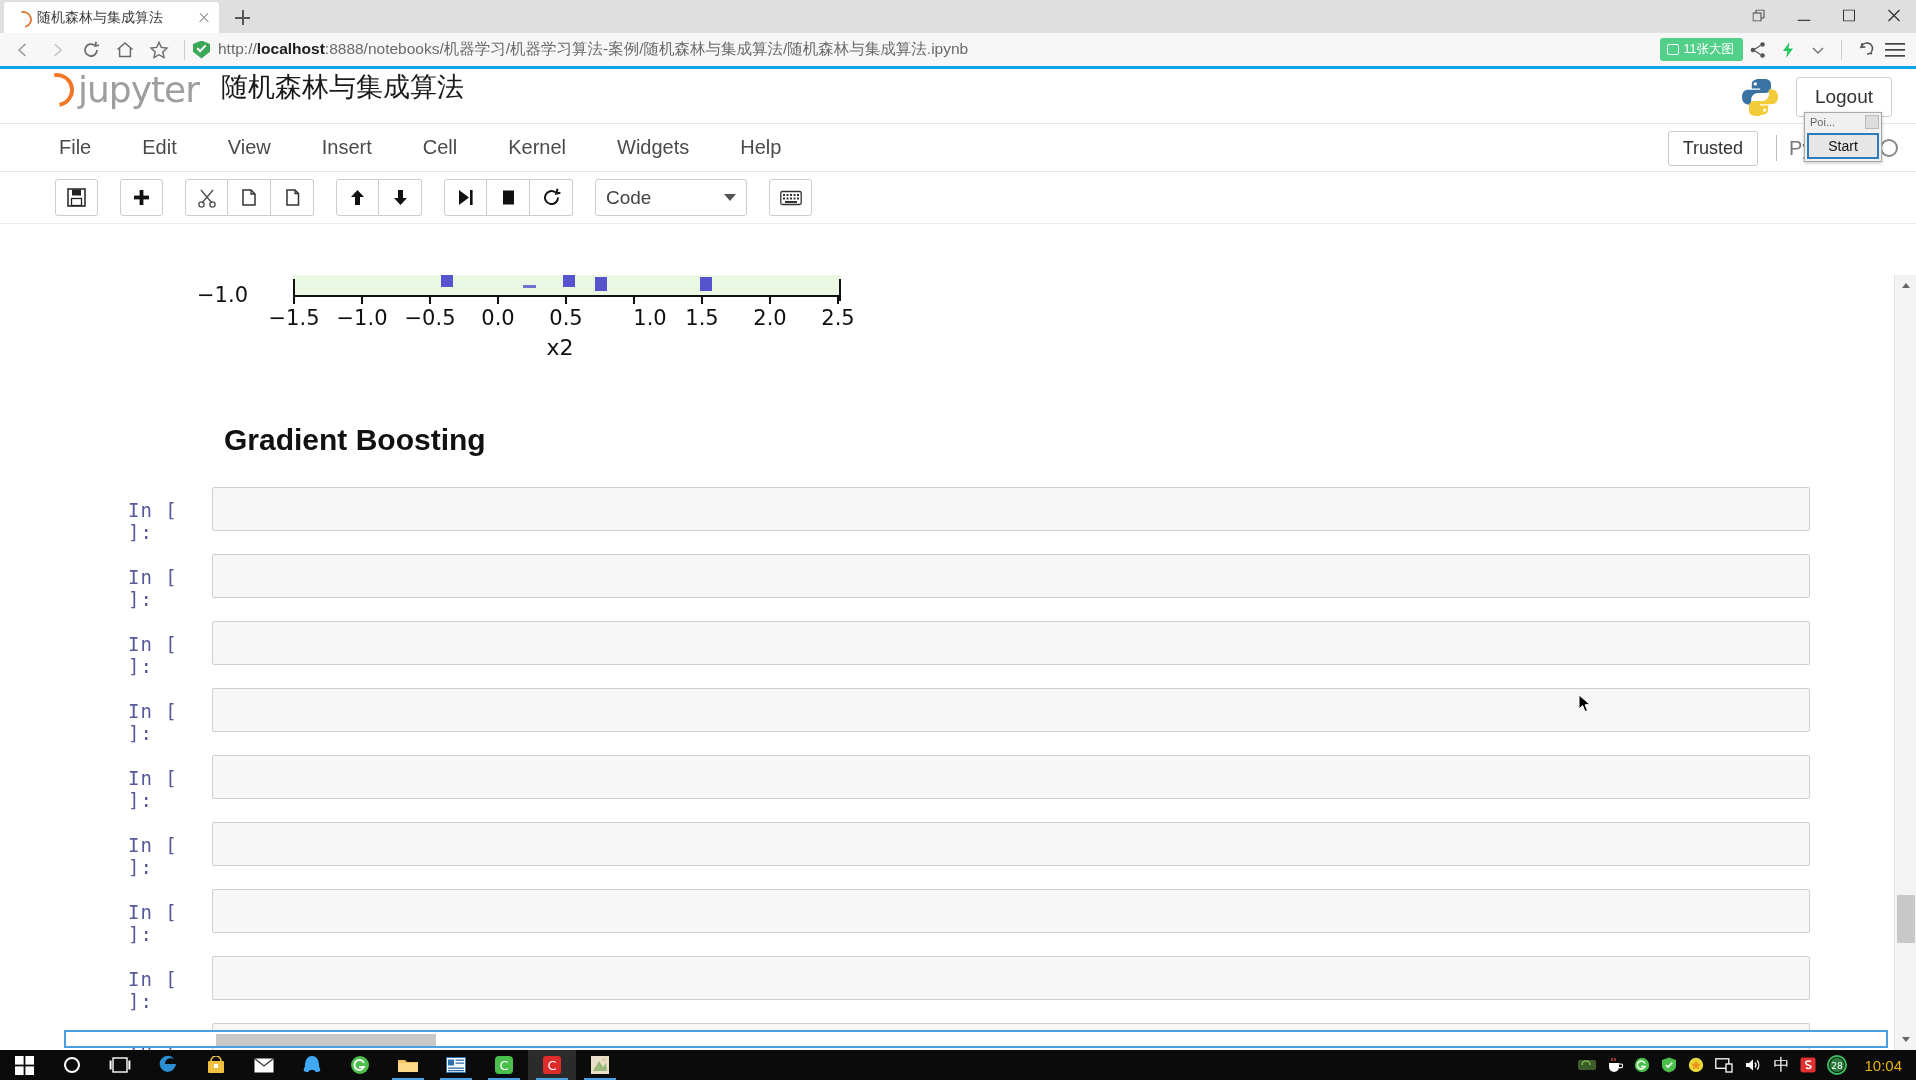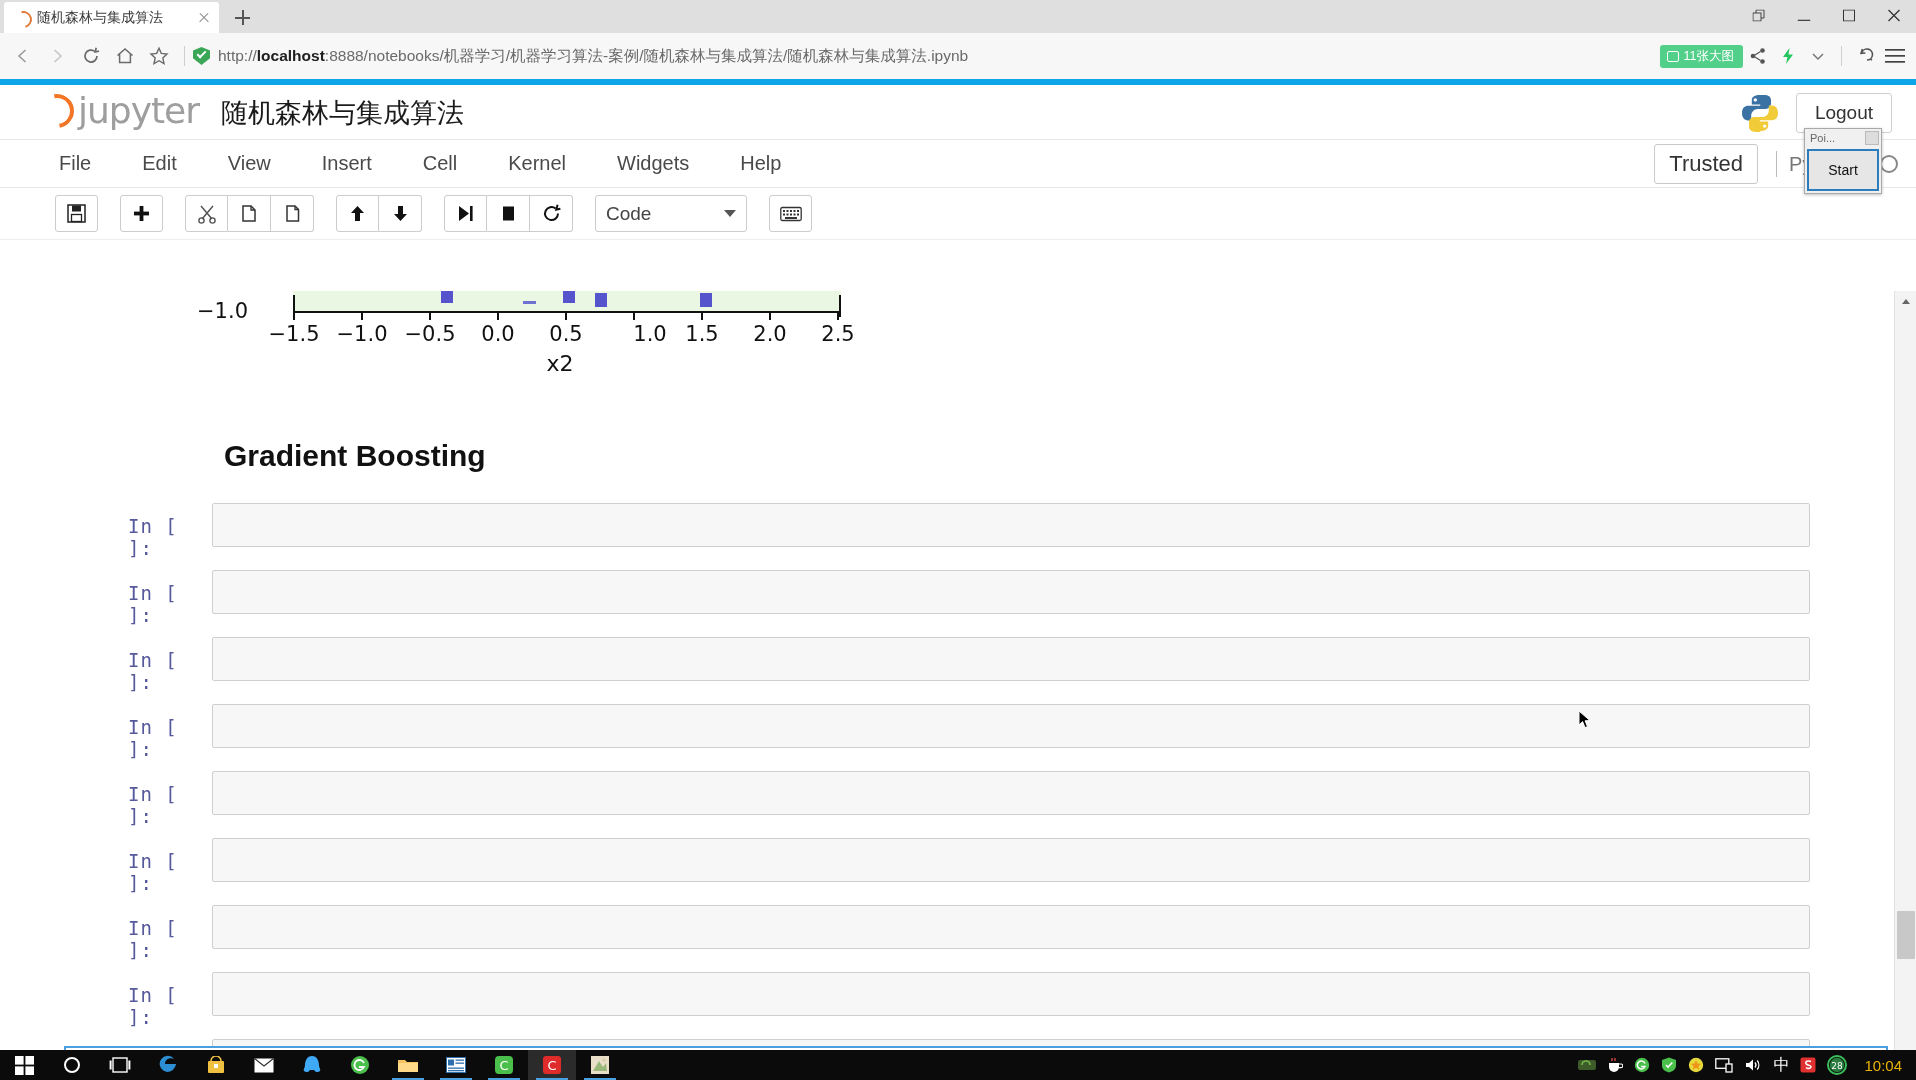--- a/index.html
+++ b/index.html
@@ -55,22 +55,22 @@
   .newtab:after  { left:17px; top:7px;  width:1.6px; height:15px; }
 
   .winbtns {
     position: absolute; right: 0; top: 0; height: 33px; display: flex; align-items: center;
   }
   .winbtn { width: 45px; height: 33px; position: relative; }
   .winbtn span { position:absolute; left:50%; top:50%; transform:translate(-50%,-50%); font-size:13px; color:#333;}
   .winbtn.close span { color:#333; }
 
   .navbar {
-    height: 52px; background: #f7f7f7; display: flex; align-items: center;
-    border-bottom: 6px solid #0ea5e9; padding: 0 6px;
+    height: 36px; background: #f7f7f7; display: flex; align-items: center;
+    border-bottom: 3px solid #0ea5e9; padding: 0 6px;
   }
   .navicon { width: 34px; height: 30px; position: relative; flex: 0 0 34px; }
   .navicon svg { position:absolute; left:50%; top:50%; transform:translate(-50%,-50%); }
   .urlsep { width:1px; height:20px; background:#cfcfcf; margin:0 8px; }
   .urlarea { flex:1; display:flex; align-items:center; overflow:hidden; }
   .shield {
     width: 17px; height: 18px; flex:0 0 17px; margin-right:8px; position:relative;
   }
   .shield .sh {
     width:17px;height:18px;background:#3aa757;
@@ -94,21 +94,21 @@
     content:""; position:absolute; left:7px; top:6px; width:10px;height:9px;
     border:1.5px solid #fff; border-radius:2px;
   }
   .ricon { width:30px;height:30px;position:relative; }
   .ricon svg{position:absolute;left:50%;top:50%;transform:translate(-50%,-50%);}
 
   
   .page { background:#fff; height: 981px; position:relative; overflow:hidden; }
 
   .jheader {
-    height: 55px; display:flex; align-items:flex-end; padding: 0 0 8px 40px;
+    height: 55px; display:flex; align-items:flex-start; padding: 0 0 0 40px;
     border-bottom: 1px solid #e7e7e7; background:#fff; position:relative;
   }
   .jlogo { display:flex; align-items:center; margin-right:22px; }
   .jlogo .ring {
     width:34px;height:34px;border:4px solid #f37626;border-radius:50%;
     border-left-color:transparent;border-bottom-color:transparent;
     transform:rotate(35deg); margin-right:4px;
   }
   .jlogo .txt { font-size:36px; color:#9e9e9e; font-family:"DejaVu Sans", sans-serif; letter-spacing:-1px;}
   .nbname { font-size:27px; color:#1a1a1a; font-weight:400; }
@@ -119,35 +119,35 @@
     border:1px solid #cfcfcf; background:#fff; border-radius:3px;
     padding:8px 18px; font-size:19px; color:#333;
   }
 
   .menubar {
     height: 48px; background:#fff; display:flex; align-items:center;
     padding-left: 55px; border-bottom:1px solid #e7e7e7; position:relative;
   }
   .menuitem { font-size:20px; color:#4a4a4a; margin-right: 43px; padding: 5px 4px; }
   .menubar-right { position:absolute; right:18px; top:0; height:48px; display:flex; align-items:center; gap:18px;}
-  .trusted { border:1px solid #c9c9c9; border-radius:3px; background:#fff; padding:6px 14px; font-size:22px; color:#333;}
+  .trusted { border:1px solid #c9c9c9; border-radius:3px; background:#fff; padding:6px 14px; font-size:18px; color:#333;}
   .kernelname { font-size:20px; color:#777; display:flex; align-items:center; gap:12px;}
   .kdivider { width:1px;height:26px;background:#bbb; }
   .kcircle { width:18px;height:18px;border:2px solid #888;border-radius:50%; }
 
   .popup {
     position:absolute; right:16px; top:-12px; width:78px; z-index:40;
     background:#f0f0f0; border:1px solid #a9a9a9; box-shadow:0 1px 3px rgba(0,0,0,.25);
   }
   .popup-title { display:flex; justify-content:space-between; align-items:center; padding:2px 2px 2px 5px;}
   .popup-title span { font-size:11px;color:#666; }
   .popup-x { width:14px;height:14px;background:#ddd;border:1px solid #bbb;}
   .popup-btn {
     margin:2px; border:2px solid #2d7dbd; background:#e6e6e6; color:#111;
-    font-size:14px; text-align:center; padding:11px 0;
+    font-size:14px; text-align:center; padding:3px 0;
   }
 
   .toolbar {
     height: 52px; display:flex; align-items:center; padding-left:55px; gap:0;
     border-bottom:1px solid #eee; background:#fff;
   }
   .tgroup { display:flex; margin-right:22px; }
   .tbtn {
     width:43px;height:37px;border:1px solid #cccccc;background:#fff;
     display:flex;align-items:center;justify-content:center; position:relative;

